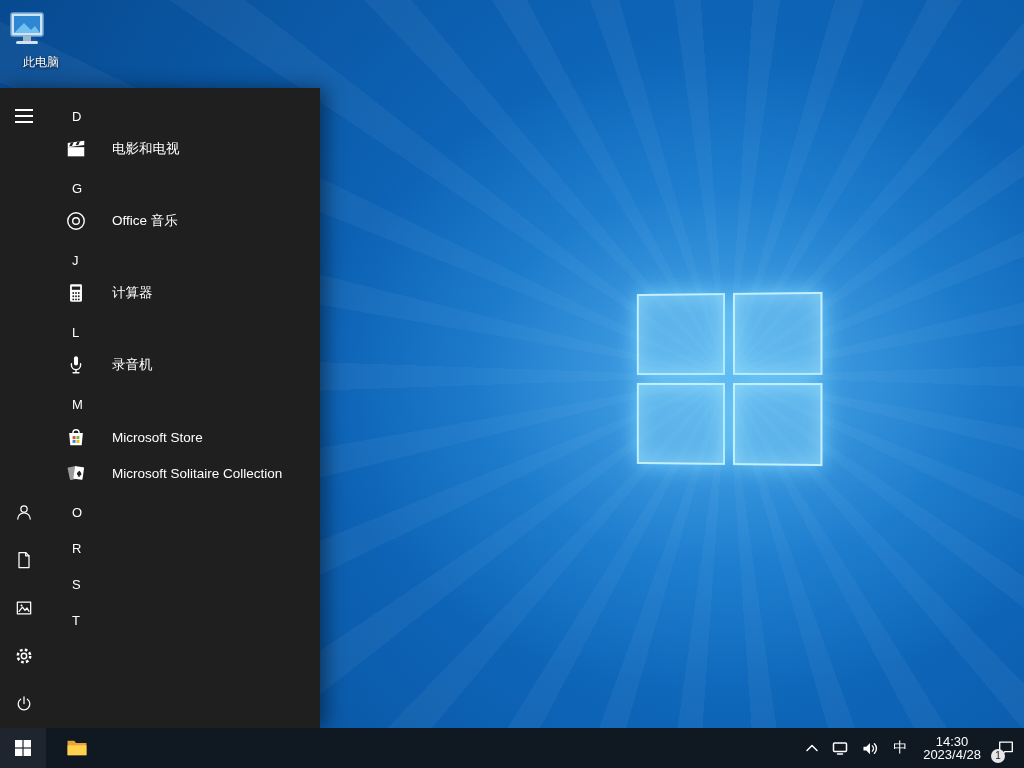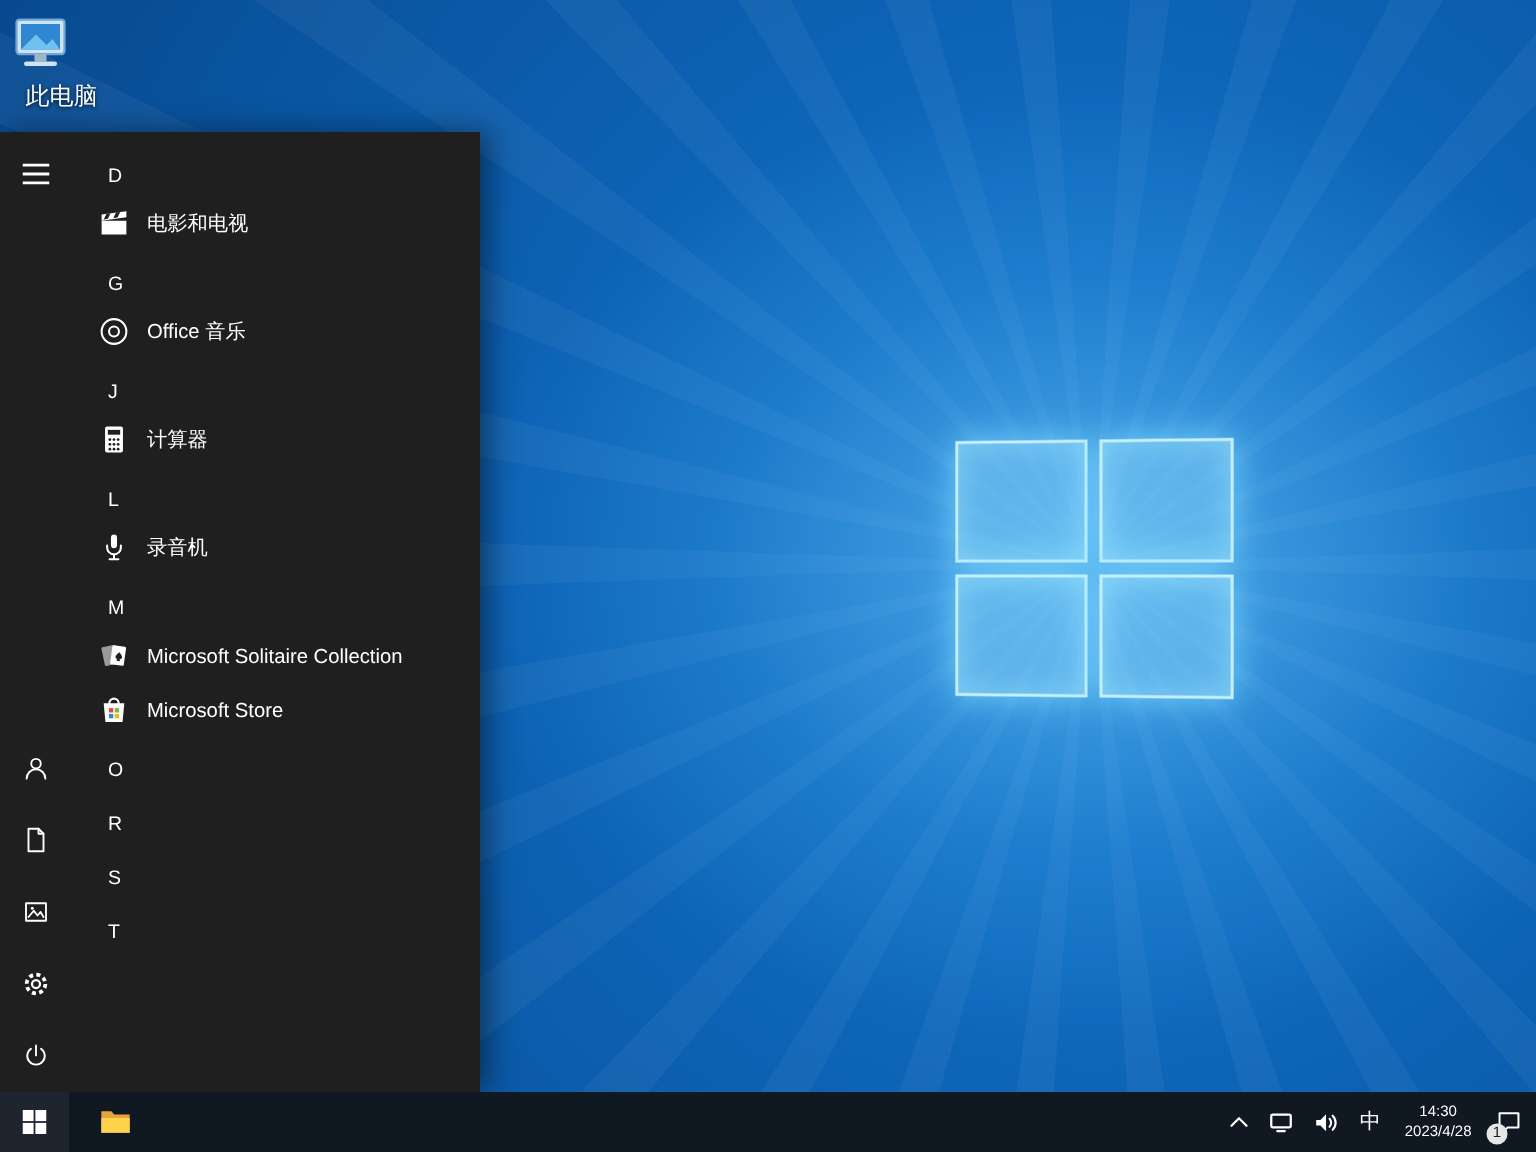--- a/index.html
+++ b/index.html
@@ -16,47 +16,47 @@
   
   .win-logo { position:absolute; left:635px; top:293px; width:187px; height:172px;
     display:grid; grid-template-columns:1fr 1fr; grid-template-rows:1fr 1fr; gap:8px;
     transform:perspective(900px) rotateY(-7deg); }
   .win-logo .pane { background:rgba(135,215,250,.42); border:2px solid rgba(200,242,255,.95);
     box-shadow:0 0 22px rgba(125,215,255,.85), inset 0 0 24px rgba(170,235,255,.55); }
 
   
   .desktop-icon { position:absolute; left:4px; top:8px; width:74px; text-align:center; cursor:default; }
   .desktop-icon .ic { display:block; margin:0 auto 2px; }
-  .desktop-icon .lbl { color:#fff; font-size:16px; text-shadow:0 1px 3px rgba(0,0,0,.85); display:block; }
+  .desktop-icon .lbl { color:#fff; font-size:12px; text-shadow:0 1px 3px rgba(0,0,0,.85); display:block; }
 
   
   .start-menu { position:absolute; left:0; top:88px; width:320px; height:640px;
     background:#1f1f1f; box-shadow:6px 0 18px rgba(0,0,0,.45); z-index:5; overflow:hidden; }
   .rail { position:absolute; left:0; top:0; bottom:0; width:48px; }
   .rail-btn { width:48px; height:48px; display:flex; align-items:center; justify-content:center; cursor:pointer; }
   .rail-top { position:absolute; top:4px; left:0; }
   .rail-bottom { position:absolute; bottom:0; left:0; display:flex; flex-direction:column; }
 
   .app-list { position:absolute; left:48px; top:0; right:0; bottom:0; padding-top:13px; overflow:hidden; }
   .section-letter { height:30px; margin-top:6px; display:flex; align-items:center; padding-left:24px;
     color:#fff; font-size:13px; cursor:pointer; }
   .section-letter:first-child { margin-top:0; }
   .app-row { height:36px; display:flex; align-items:center; padding-left:16px; cursor:pointer; }
   .app-ic { width:24px; height:24px; display:flex; align-items:center; justify-content:center; flex:0 0 24px; }
-  .app-lbl { color:#fff; font-size:13.5px; margin-left:10px; white-space:nowrap; }
+  .app-lbl { color:#fff; font-size:13.5px; margin-left:24px; white-space:nowrap; }
 
   
   .taskbar { position:absolute; left:0; bottom:0; width:1024px; height:40px; background:#101822;
     display:flex; align-items:stretch; z-index:10; }
   .tb-btn { width:46px; display:flex; align-items:center; justify-content:center; cursor:pointer; }
   .tb-spacer { flex:1; }
   .tray { display:flex; align-items:center; padding-right:2px; }
   .tray-btn { height:40px; padding:0 7px; display:flex; align-items:center; justify-content:center; cursor:pointer; }
   .ime { color:#fff; font-size:14px; }
-  .clock { color:#fff; font-size:10px; line-height:13px; text-align:center; padding:0 9px; cursor:pointer; }
+  .clock { color:#fff; font-size:13px; line-height:13px; text-align:center; padding:0 9px; cursor:pointer; }
   .action-center { position:relative; }
   .badge { position:absolute; left:1px; bottom:5px; min-width:14px; height:14px; border-radius:7px;
     background:#e6e6e6; color:#1a1a1a; font-size:10px; line-height:14px; text-align:center; padding:0 2px; }
 
   svg { display:block; }
   .st { stroke:#fff; fill:none; stroke-width:1.5; stroke-linecap:round; stroke-linejoin:round; }
   .fw { fill:#fff; }
 </style>
 </head>
 <body>
@@ -197,39 +197,39 @@
               <path d="M12 17.5v3M8.8 20.5h6.4" class="st" stroke-width="1.8"></path>
             </svg>
         </span>
         <span class="app-lbl">录音机</span>
       </div>
 
       <div class="section-letter">M</div>
       <div class="app-row">
         <span class="app-ic">
           <svg width="22" height="22" viewBox="0 0 24 24">
-              <rect x="4" y="5" width="10" height="14" rx="1" transform="rotate(-12 9 12)" fill="#fff" opacity="0.55"></rect>
-              <rect x="10" y="5" width="10" height="14" rx="1" transform="rotate(8 15 12)" class="fw"></rect>
-              <path d="M15.6 9.5c-1.6 1.6-2.4 2.6-2.4 3.6 0 .8.7 1.4 1.5 1.3l-.4 1.6h2.6l-.4-1.6c.8.1 1.5-.5 1.5-1.3 0-1-.8-2-2.4-3.6z" fill="#1f1f1f" transform="rotate(8 15 12)"></path>
-            </svg>
-        </span>
-        <span class="app-lbl">Microsoft Solitaire Collection</span>
-      </div>
-      <div class="app-row">
-        <span class="app-ic">
-          <svg width="22" height="22" viewBox="0 0 24 24">
               <path d="M8.6 7.5a3.4 3.4 0 0 1 6.8 0" class="st" stroke-width="1.6"></path>
               <path d="M4.5 7.5h15L18.2 21H5.8z" class="fw"></path>
               <rect x="8.3" y="11" width="3.2" height="3.2" fill="#e04a3f"></rect>
               <rect x="12.5" y="11" width="3.2" height="3.2" fill="#6fbf49"></rect>
               <rect x="8.3" y="15.2" width="3.2" height="3.2" fill="#2f86d2"></rect>
               <rect x="12.5" y="15.2" width="3.2" height="3.2" fill="#f2b900"></rect>
             </svg>
         </span>
         <span class="app-lbl">Microsoft Store</span>
+      </div>
+      <div class="app-row">
+        <span class="app-ic">
+          <svg width="22" height="22" viewBox="0 0 24 24">
+              <rect x="4" y="5" width="10" height="14" rx="1" transform="rotate(-12 9 12)" fill="#fff" opacity="0.55"></rect>
+              <rect x="10" y="5" width="10" height="14" rx="1" transform="rotate(8 15 12)" class="fw"></rect>
+              <path d="M15.6 9.5c-1.6 1.6-2.4 2.6-2.4 3.6 0 .8.7 1.4 1.5 1.3l-.4 1.6h2.6l-.4-1.6c.8.1 1.5-.5 1.5-1.3 0-1-.8-2-2.4-3.6z" fill="#1f1f1f" transform="rotate(8 15 12)"></path>
+            </svg>
+        </span>
+        <span class="app-lbl">Microsoft Solitaire Collection</span>
       </div>
 
       <div class="section-letter">O</div>
 
       <div class="section-letter">R</div>
 
       <div class="section-letter">S</div>
 
       <div class="section-letter">T</div>
 

